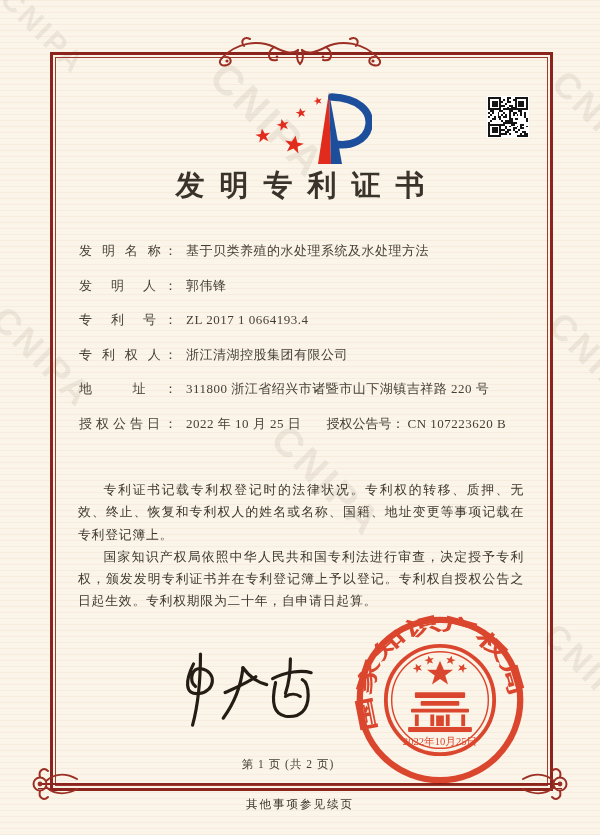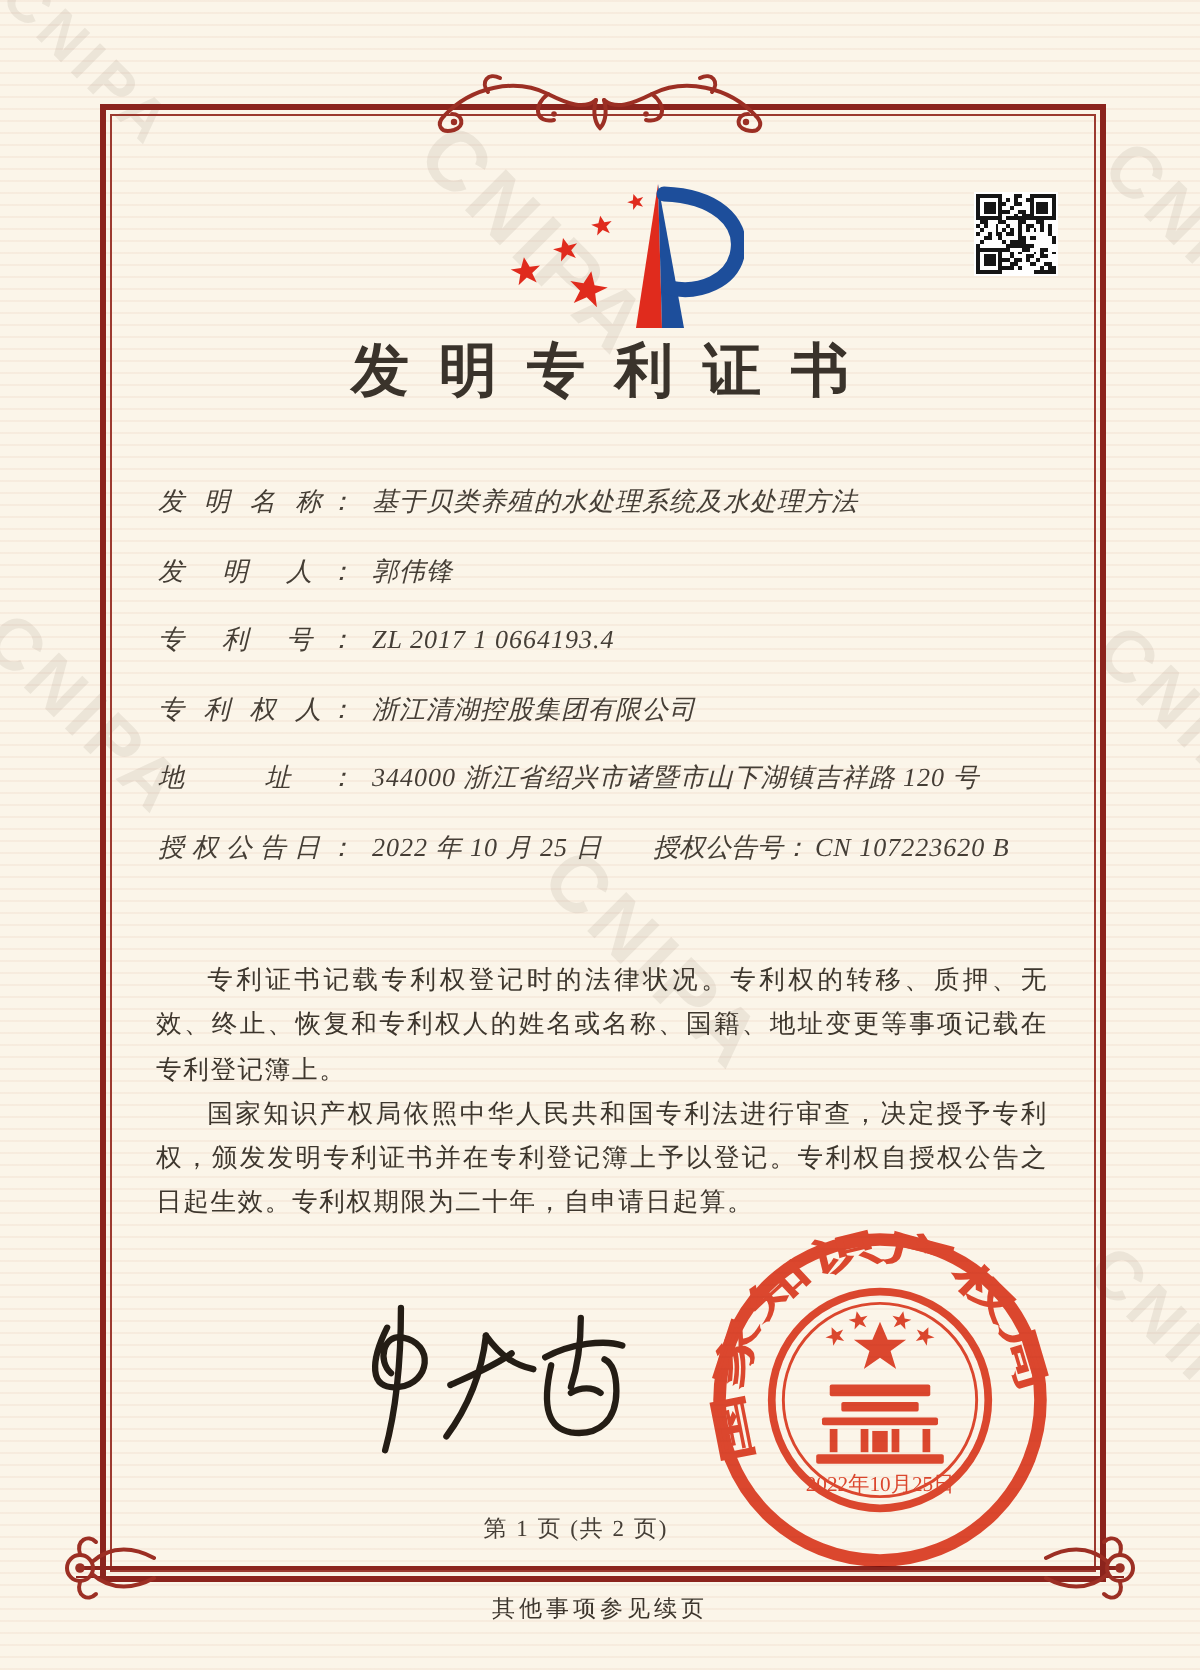--- a/index.html
+++ b/index.html
@@ -44,21 +44,21 @@
     position:absolute;left:487px;top:96px;width:42px;height:42px;background:#fff;
     display:grid;grid-template-rows:repeat(21,1fr);grid-template-columns:repeat(21,1fr);
     padding:1px;box-sizing:border-box;
   }
   .qr i{background:#151515;}
   .title{
     position:absolute;left:0;top:166px;width:600px;text-align:center;
     font-size:29px;font-weight:600;letter-spacing:15px;text-indent:15px;color:#3a332b;
   }
   .fields{position:absolute;left:79px;top:240px;width:450px;font-size:13px;color:#453e36;}
-  .f-row{margin-bottom:13.5px;white-space:nowrap;line-height:21px;font-style:italic;}
+  .f-row{margin-bottom:13.5px;white-space:nowrap;line-height:21px;}
   .f-label{
     display:inline-block;width:98px;text-align:justify;text-align-last:justify;
     vertical-align:top;color:#453e35;
   }
   .f-value{padding-left:9px;letter-spacing:0.5px;}
   .grant-row .pair{display:inline-block;}
   .grant-row .pair.second{margin-left:22px;}
   .grant-row .pair.second .f-label{width:72px;}
   .paragraphs{
     position:absolute;left:78px;top:479px;width:446px;font-size:12.8px;
@@ -380,21 +380,21 @@
     <div class="f-row">
       <span class="f-label">发 明 人：</span><span class="f-value">郭伟锋</span>
     </div>
     <div class="f-row">
       <span class="f-label">专 利 号：</span><span class="f-value">ZL 2017 1 0664193.4</span>
     </div>
     <div class="f-row">
       <span class="f-label">专 利 权 人：</span><span class="f-value">浙江清湖控股集团有限公司</span>
     </div>
     <div class="f-row">
-      <span class="f-label">地 址：</span><span class="f-value">344000 浙江省绍兴市诸暨市山下湖镇吉祥路 120 号</span>
+      <span class="f-label">地 址：</span><span class="f-value">311800 浙江省绍兴市诸暨市山下湖镇吉祥路 220 号</span>
     </div>
     <div class="f-row grant-row">
       <span class="pair">
         <span class="f-label">授权公告日：</span><span class="f-value">2022 年 10 月 25 日</span>
       </span>
       <span class="pair second">
         <span class="f-label">授权公告号：</span><span class="f-value">CN 107223620 B</span>
       </span>
     </div>
   </div>

